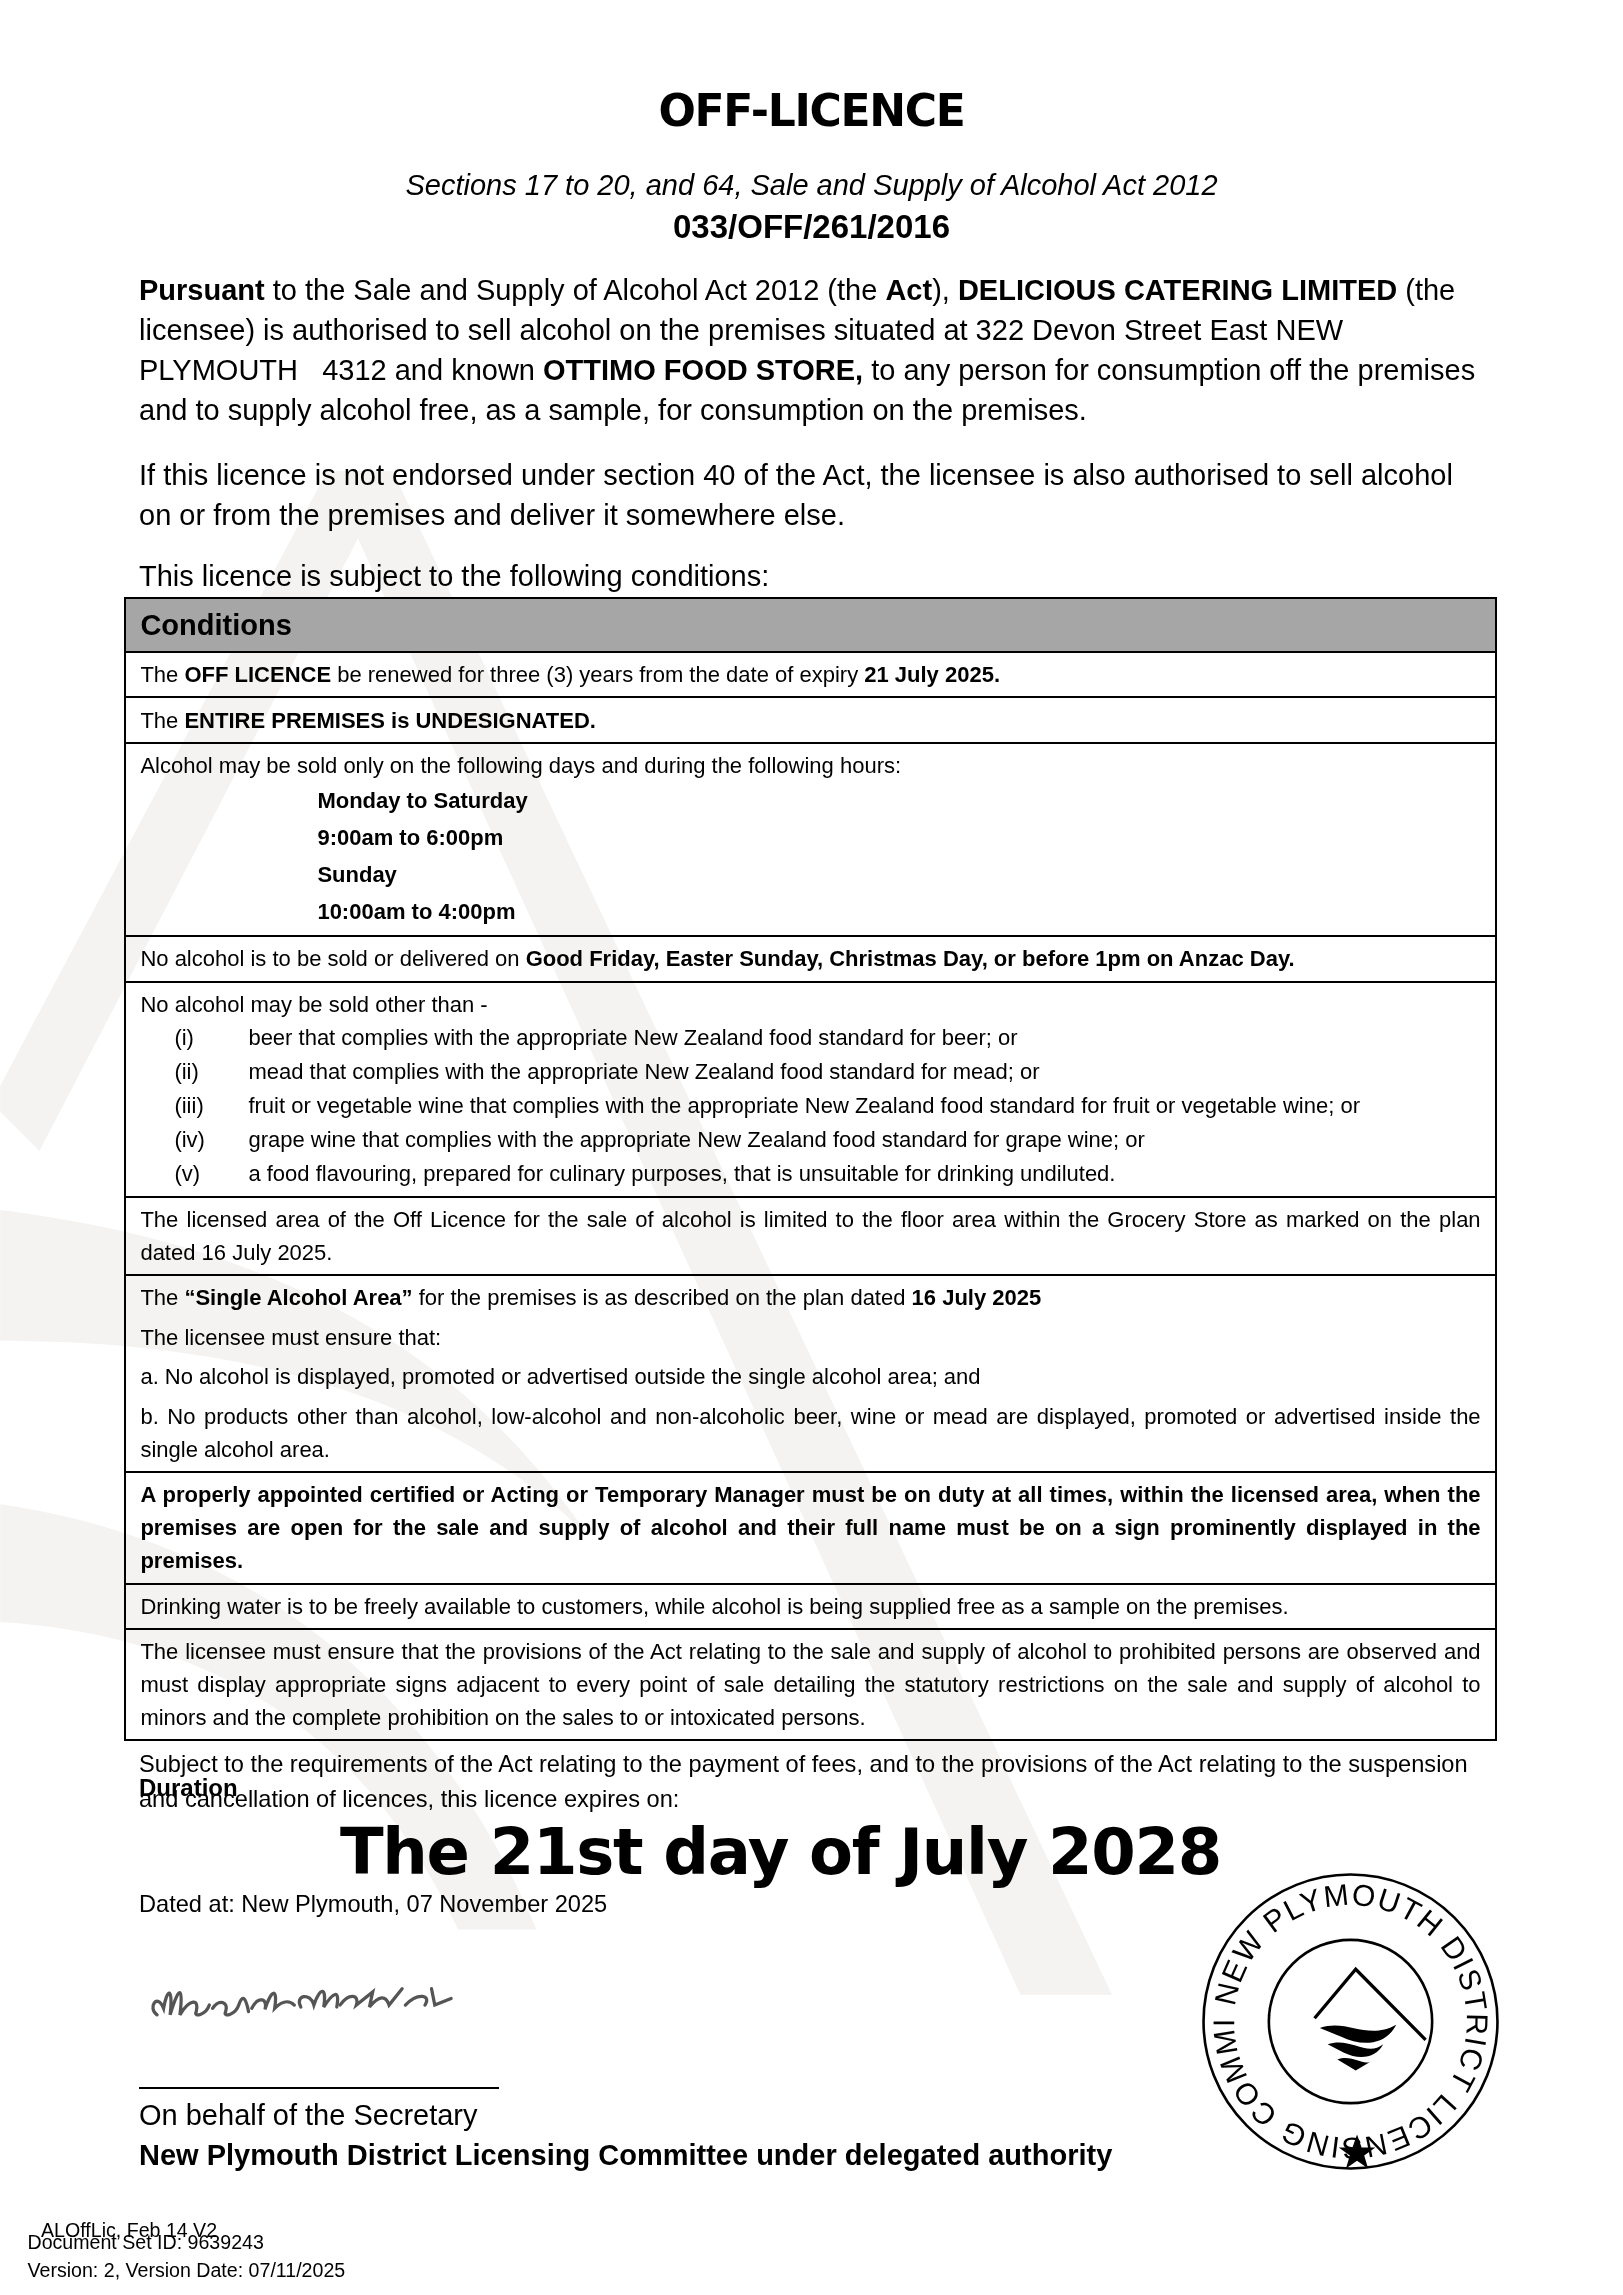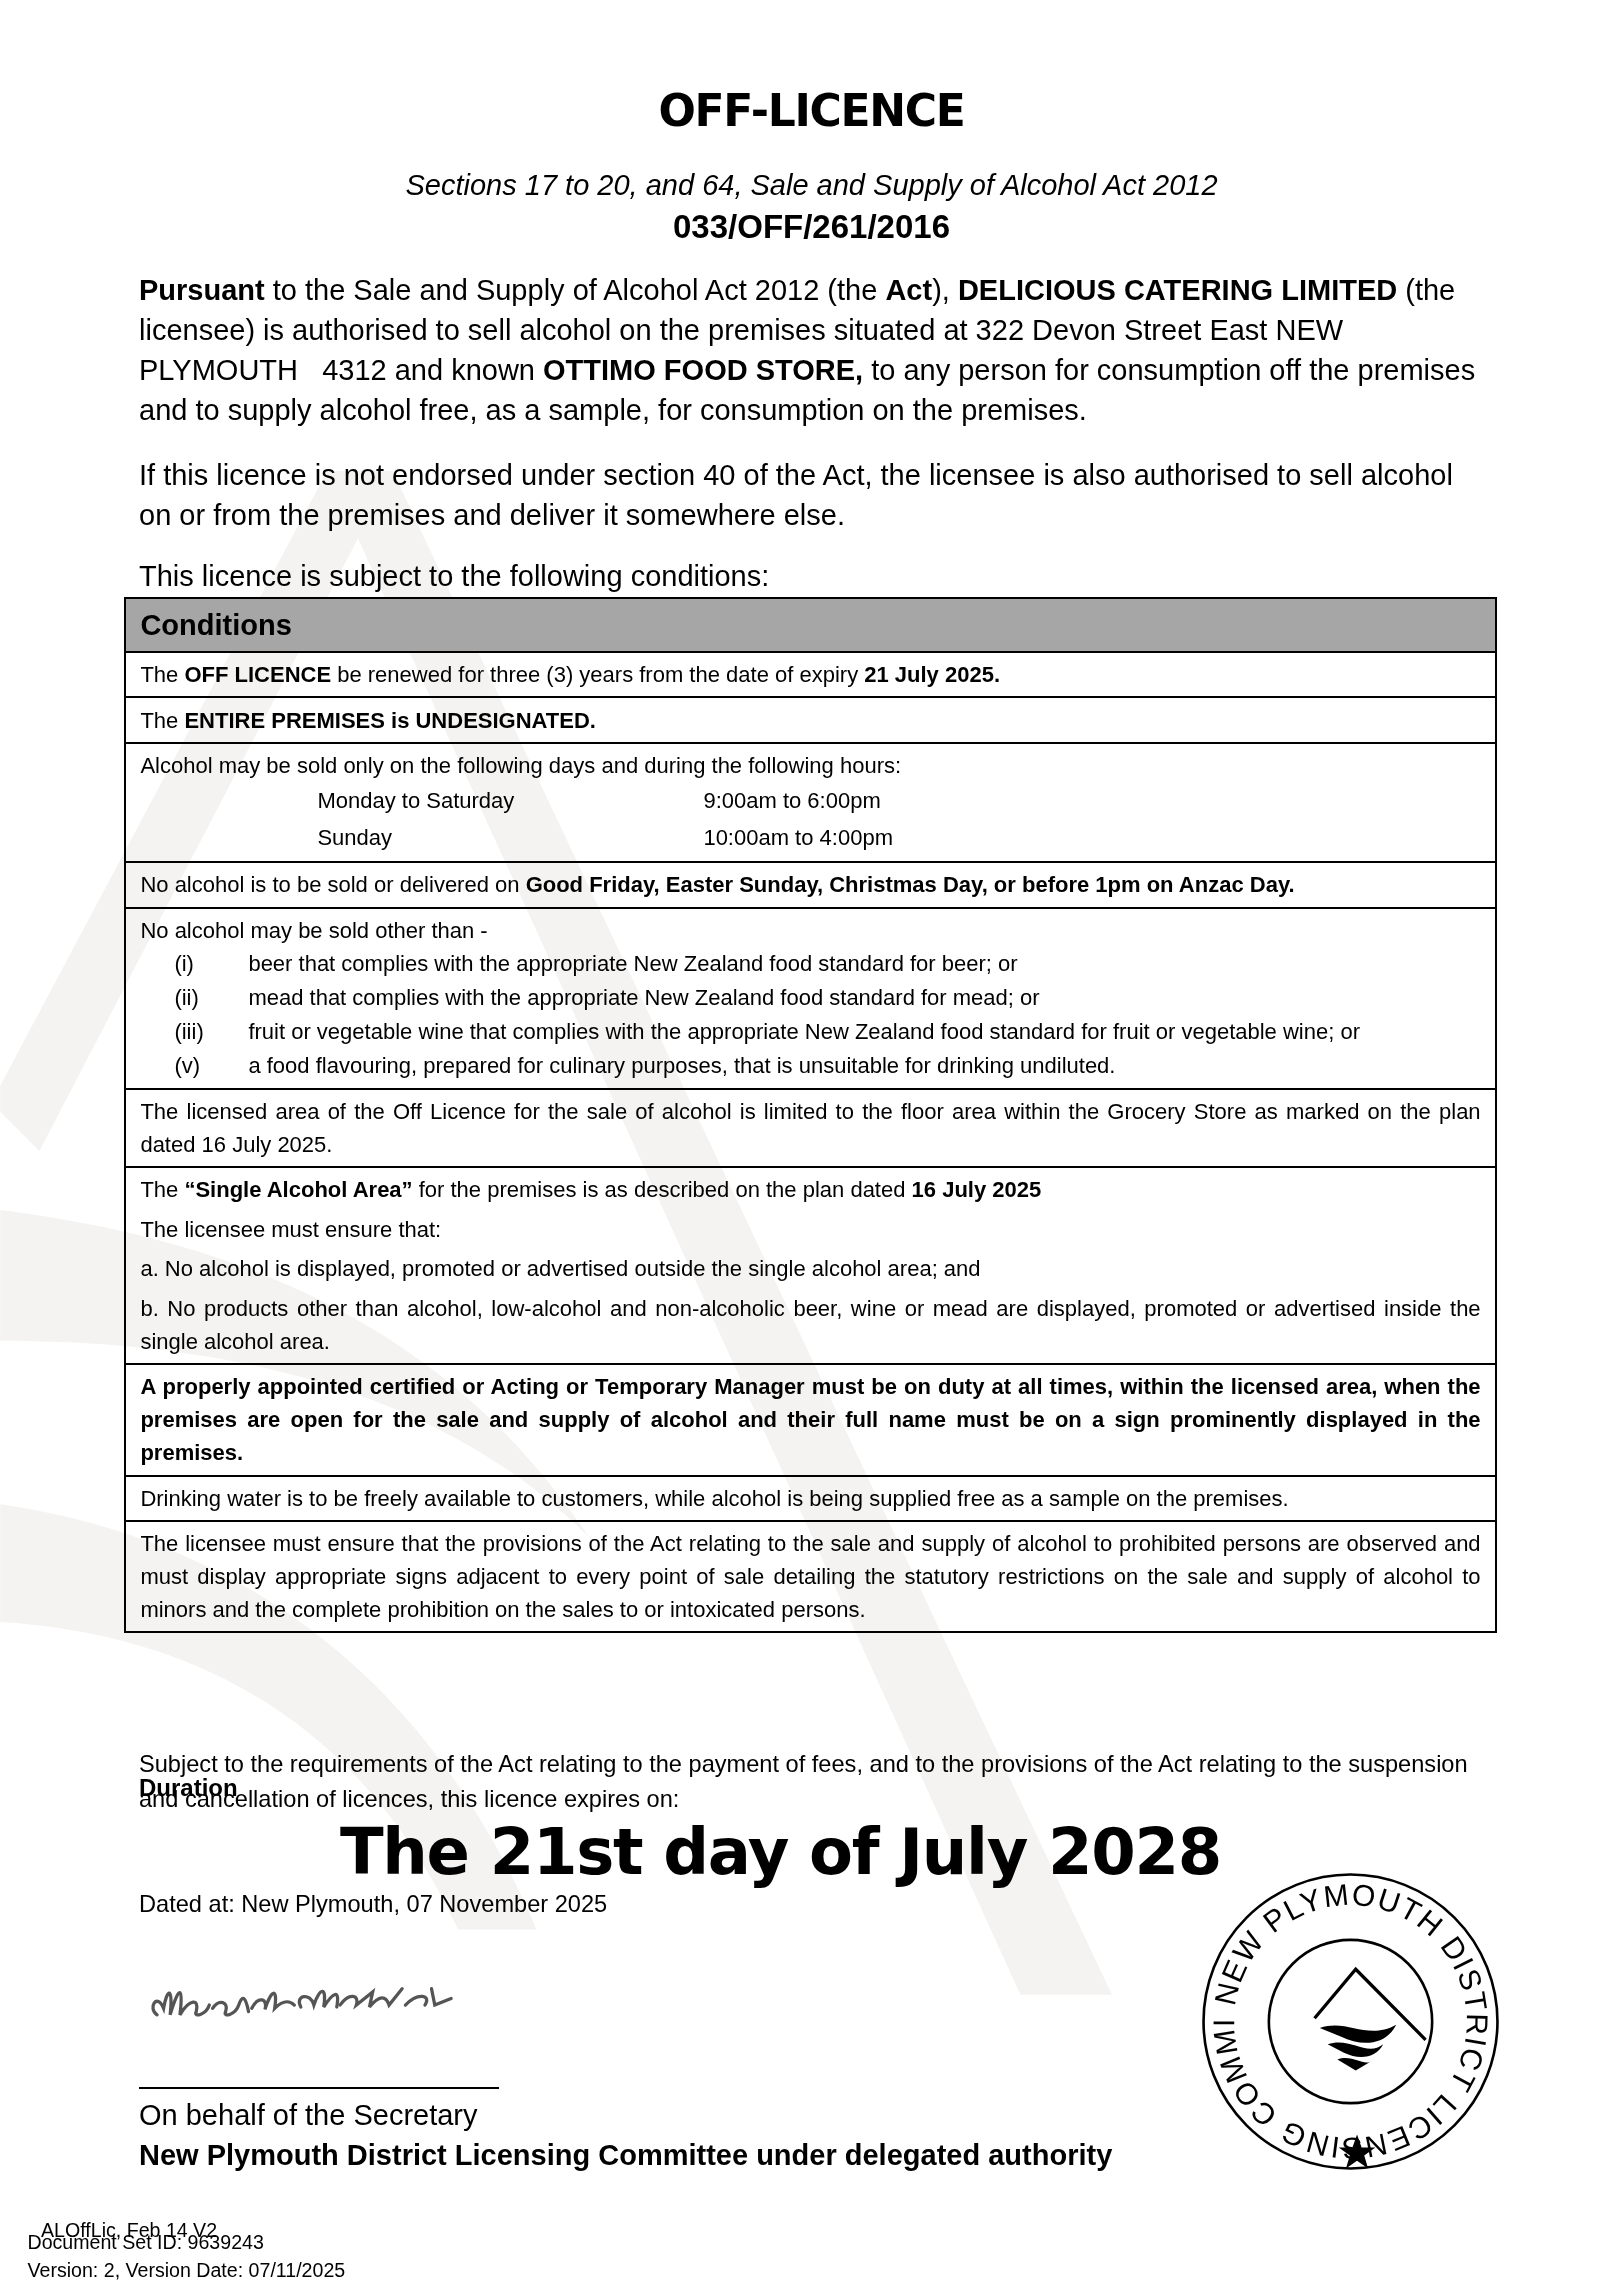--- a/index.html
+++ b/index.html
@@ -28,21 +28,21 @@
   .para b { font-weight: bold; }
 
   .cond-table {
     position: absolute; left: 124px; top: 597px; width: 1369px;
     border: 2.6px solid #000; border-collapse: collapse; font-size: 22px;
   }
   .cond-row { border-bottom: 2.6px solid #000; padding: 5.2px 14.4px 5.2px 14.4px; line-height: 33px; }
   .cond-row:last-child { border-bottom: none; }
   .cond-header { background: #a6a6a6; font-weight: bold; font-size: 29px; padding: 6.5px 14.4px; line-height: 39px; }
   .justify { text-align: justify; }
-  .hours-row { display: flex; padding-left: 177px; line-height: 37px; font-weight: normal; }
+  .hours-row { display: flex; padding-left: 177px; line-height: 37px; font-weight: bold; flex-direction: column; }
   .hours-day { width: 386px; }
   .list-item { display: flex; line-height: 34px; }
   .list-num { width: 108px; padding-left: 34px; box-sizing: border-box; flex-shrink: 0; }
   .list-text { flex: 1; }
   .sub-line { margin-top: 6.5px; }
 
   .duration-h { position: absolute; left: 139px; top: 1742px; font-weight: bold; font-size: 24px; margin-top: 32px; }
   .duration-p { position: absolute; left: 139px; top: 1747px; width: 1348px; font-size: 23.6px; line-height: 35px; }
   .expiry { position: absolute; left: 340px; top: 1815px; font-weight: bold; font-size: 64px; font-family: "DejaVu Sans", sans-serif; letter-spacing: -1.3px; }
   .dated { position: absolute; left: 139px; top: 1891px; font-size: 23.6px; }
@@ -118,20 +118,24 @@
         </div>
       <div class="list-item">
           <span class="list-num">(ii)</span>
           <span class="list-text">mead that complies with the appropriate New Zealand food standard for mead; or</span>
         </div>
       <div class="list-item">
           <span class="list-num">(iii)</span>
           <span class="list-text">fruit or vegetable wine that complies with the appropriate New Zealand food standard for fruit or vegetable wine; or</span>
         </div>
       <div class="list-item">
+          <span class="list-num">(iv)</span>
+          <span class="list-text">grape wine that complies with the appropriate New Zealand food standard for grape wine; or</span>
+        </div>
+      <div class="list-item">
           <span class="list-num">(v)</span>
           <span class="list-text">a food flavouring, prepared for culinary purposes, that is unsuitable for drinking undiluted.</span>
         </div>
     </div>
 
     <div class="cond-row justify" style="font-weight:normal;">The licensed area of the Off Licence for the sale of alcohol is limited to the floor area within the Grocery Store as marked on the plan dated 16 July 2025.</div>
 
     <div class="cond-row">
       <div><span>The </span><b>“Single Alcohol Area”</b><span> for the premises is as described on the plan dated </span><b>16 July 2025</b></div>
       <div class="sub-line">The licensee must ensure that:</div>

